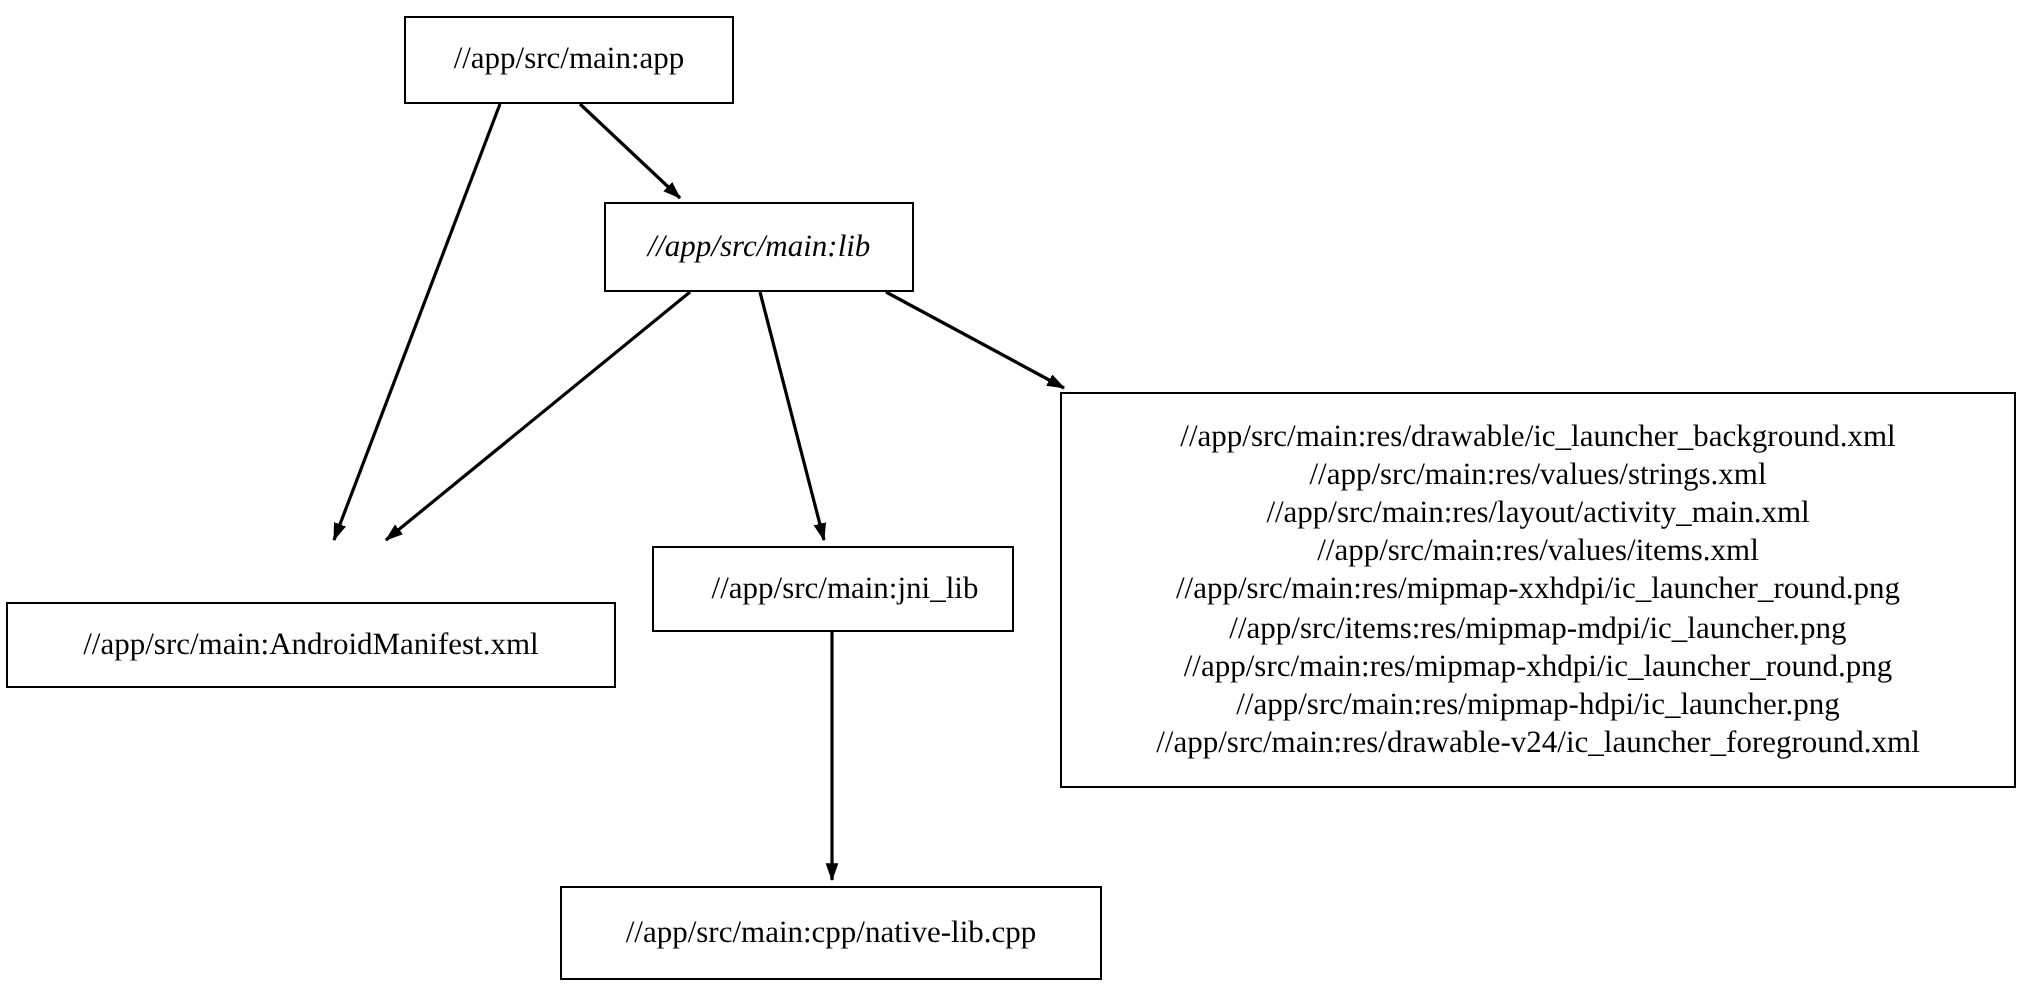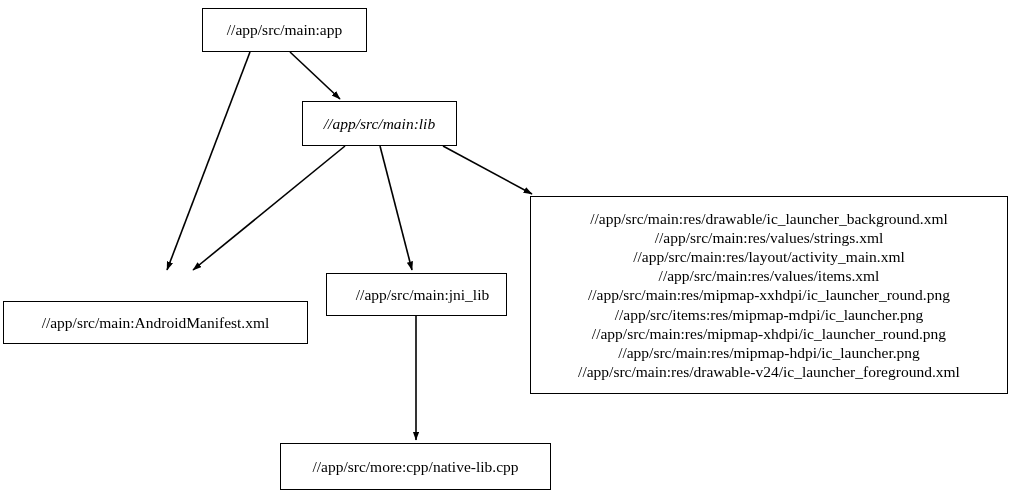--- a/index.html
+++ b/index.html
@@ -94,21 +94,21 @@
 
   <div class="node" style="left:3px; top:273px; width:305px; height:43px;margin-top:28px;">
     <span class="node-label">//app/src/main:AndroidManifest.xml</span>
   </div>
 
   <div class="node" style="left:326px; top:273px; width:181px; height:43px;padding-left:12px;">
     <span class="node-label">//app/src/main:jni_lib</span>
   </div>
 
   <div class="node" style="left:280px; top:443px; width:271px; height:47px;">
-    <span class="node-label">//app/src/more:cpp/native-lib.cpp</span>
+    <span class="node-label">//app/src/main:cpp/native-lib.cpp</span>
   </div>
 
   <div class="node multiline" style="left:530px; top:196px; width:478px; height:198px;">
     <span class="lines" id="res-lines">
         <span class="ln">//app/src/main:res/drawable/ic_launcher_background.xml</span>
         <span class="ln">//app/src/main:res/values/strings.xml</span>
         <span class="ln">//app/src/main:res/layout/activity_main.xml</span>
         <span class="ln">//app/src/main:res/values/items.xml</span>
         <span class="ln">//app/src/main:res/mipmap-xxhdpi/ic_launcher_round.png</span>
         <span class="ln">//app/src/items:res/mipmap-mdpi/ic_launcher.png</span>

